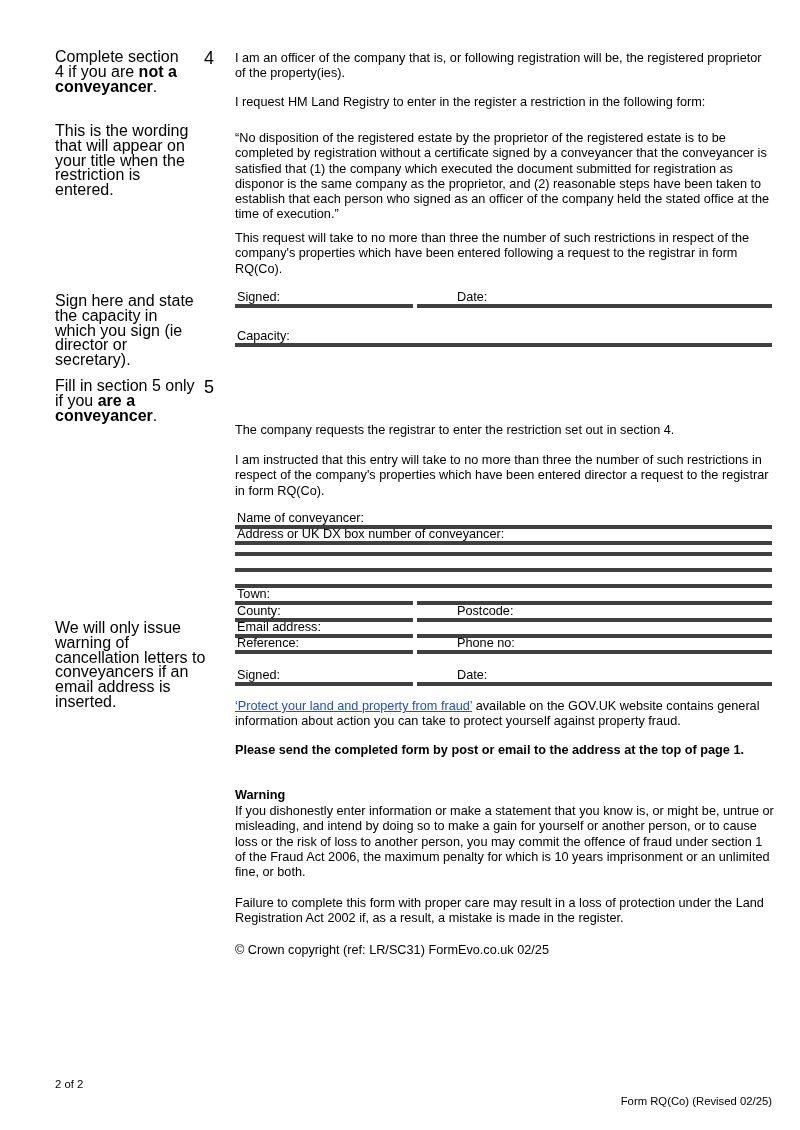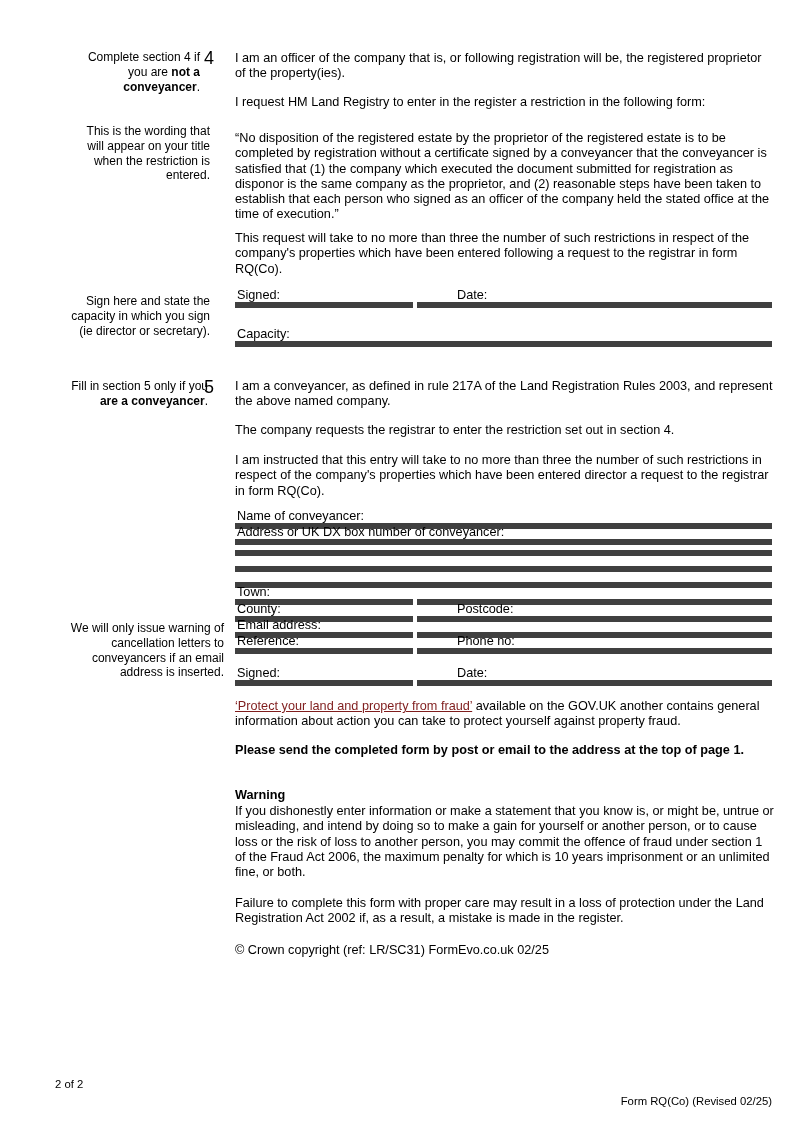--- a/index.html
+++ b/index.html
@@ -1,39 +1,39 @@
 <!DOCTYPE html>
 <html><head>
 <meta charset="utf-8">
 <style>
   * { margin:0; padding:0; box-sizing:border-box; }
   html,body { background:#ffffff; }
   .page {
     position:relative; width:800px; height:1130px; background:#ffffff;
     font-family:"Liberation Sans", sans-serif; color:#000000; overflow:hidden;
   }
-  .note { position:absolute; left:68px; font-size:12px; line-height:14.8px;text-align:right; }
+  .note { position:absolute; left:55px; font-size:16px; line-height:14.8px; }
   .n1 { top:50px;  width:132px; }
   .n2 { top:124px; width:142px; }
   .n3 { top:294px; width:142px; }
   .n4 { top:379px; width:140px; }
   .n5 { top:621px; width:156px; }
   .secnum { position:absolute; left:204px; font-size:18px; line-height:19px; }
   .para { position:absolute; left:235px; width:540px; font-size:12.7px; line-height:15.3px; }
   .b { font-weight:bold; }
   .fieldrow { position:absolute; left:235px; width:537px; display:flex; }
   .trow { display:flex; width:537px; }
-  .cell { border-bottom:6px solid #404040; display:flex; align-items:flex-end; }
+  .cell { border-bottom:4px solid #404040; display:flex; align-items:flex-end; }
   .cl { width:178px; }
   .cr { flex:1; margin-left:4px; }
   .full { width:100%; }
   .flabel { font-size:12.7px; line-height:14px; padding-left:2px; white-space:nowrap; }
   .ind { padding-left:40px; }
   .tbl { position:absolute; left:235px; top:513px; width:537px; }
-  a.fraud { color:#7f1d1d; text-decoration:underline; cursor:pointer; }
+  a.fraud { color:#1d4ed8; text-decoration:underline; cursor:pointer; }
   .footer { position:absolute; font-size:11.3px; line-height:13px;margin-top:10px; }
   .f-left { left:55px; top:1068px; }
   .f-right { right:28px; top:1085px; text-align:right;padding-left:11px; }
 </style>
 </head>
 <body>
 
 <div class="page">
 
   <div class="note n1"><span>Complete section 4 if you are </span><span class="b">not a conveyancer</span><span>.</span></div>
@@ -56,21 +56,20 @@
         <span class="flabel ind">Date:</span>
       </div>
   </div>
   <div class="fieldrow" style="top:332px;height:15px">
     <div class="cell full">
         <span class="flabel">Capacity:</span>
       </div>
   </div>
 
   <div class="secnum" style="top:378px">5</div>
-  <div class="para" style="top:379px">I am a conveyancer, as defined in rule 217A of the Land Registration Rules 2003, and represent the above named company.</div>
   <div class="para" style="top:423px">The company requests the registrar to enter the restriction set out in section 4.</div>
   <div class="para" style="top:453px">I am instructed that this entry will take to no more than three the number of such restrictions in respect of the company's properties which have been entered director a request to the registrar in form RQ(Co).</div>
 
   <div class="tbl">
     <div class="trow" style="height:16px">
       <div class="cell full">
           <span class="flabel">Name of conveyancer:</span>
         </div>
     </div>
     <div class="trow" style="height:16px">
@@ -119,21 +118,21 @@
 
   <div class="fieldrow" style="top:670px;height:16px">
     <div class="cell cl">
         <span class="flabel">Signed:</span>
       </div>
     <div class="cell cr">
         <span class="flabel ind">Date:</span>
       </div>
   </div>
 
-  <div class="para" style="top:699px"><a class="fraud">‘Protect your land and property from fraud’</a><span> available on the GOV.UK another contains general information about action you can take to protect yourself against property fraud.</span></div>
+  <div class="para" style="top:699px"><a class="fraud">‘Protect your land and property from fraud’</a><span> available on the GOV.UK website contains general information about action you can take to protect yourself against property fraud.</span></div>
   <div class="para b" style="top:743px">Please send the completed form by post or email to the address at the top of page 1.</div>
   <div class="para b" style="top:788px">Warning</div>
   <div class="para" style="top:804px">If you dishonestly enter information or make a statement that you know is, or might be, untrue or misleading, and intend by doing so to make a gain for yourself or another person, or to cause loss or the risk of loss to another person, you may commit the offence of fraud under section 1 of the Fraud Act 2006, the maximum penalty for which is 10 years imprisonment or an unlimited fine, or both.</div>
   <div class="para" style="top:896px">Failure to complete this form with proper care may result in a loss of protection under the Land Registration Act 2002 if, as a result, a mistake is made in the register.</div>
   <div class="para" style="top:943px">© Crown copyright (ref: LR/SC31) FormEvo.co.uk 02/25</div>
 
   <div class="footer f-left">2 of 2</div>
   <div class="footer f-right">Form RQ(Co) (Revised 02/25)</div>
 
 </div>

